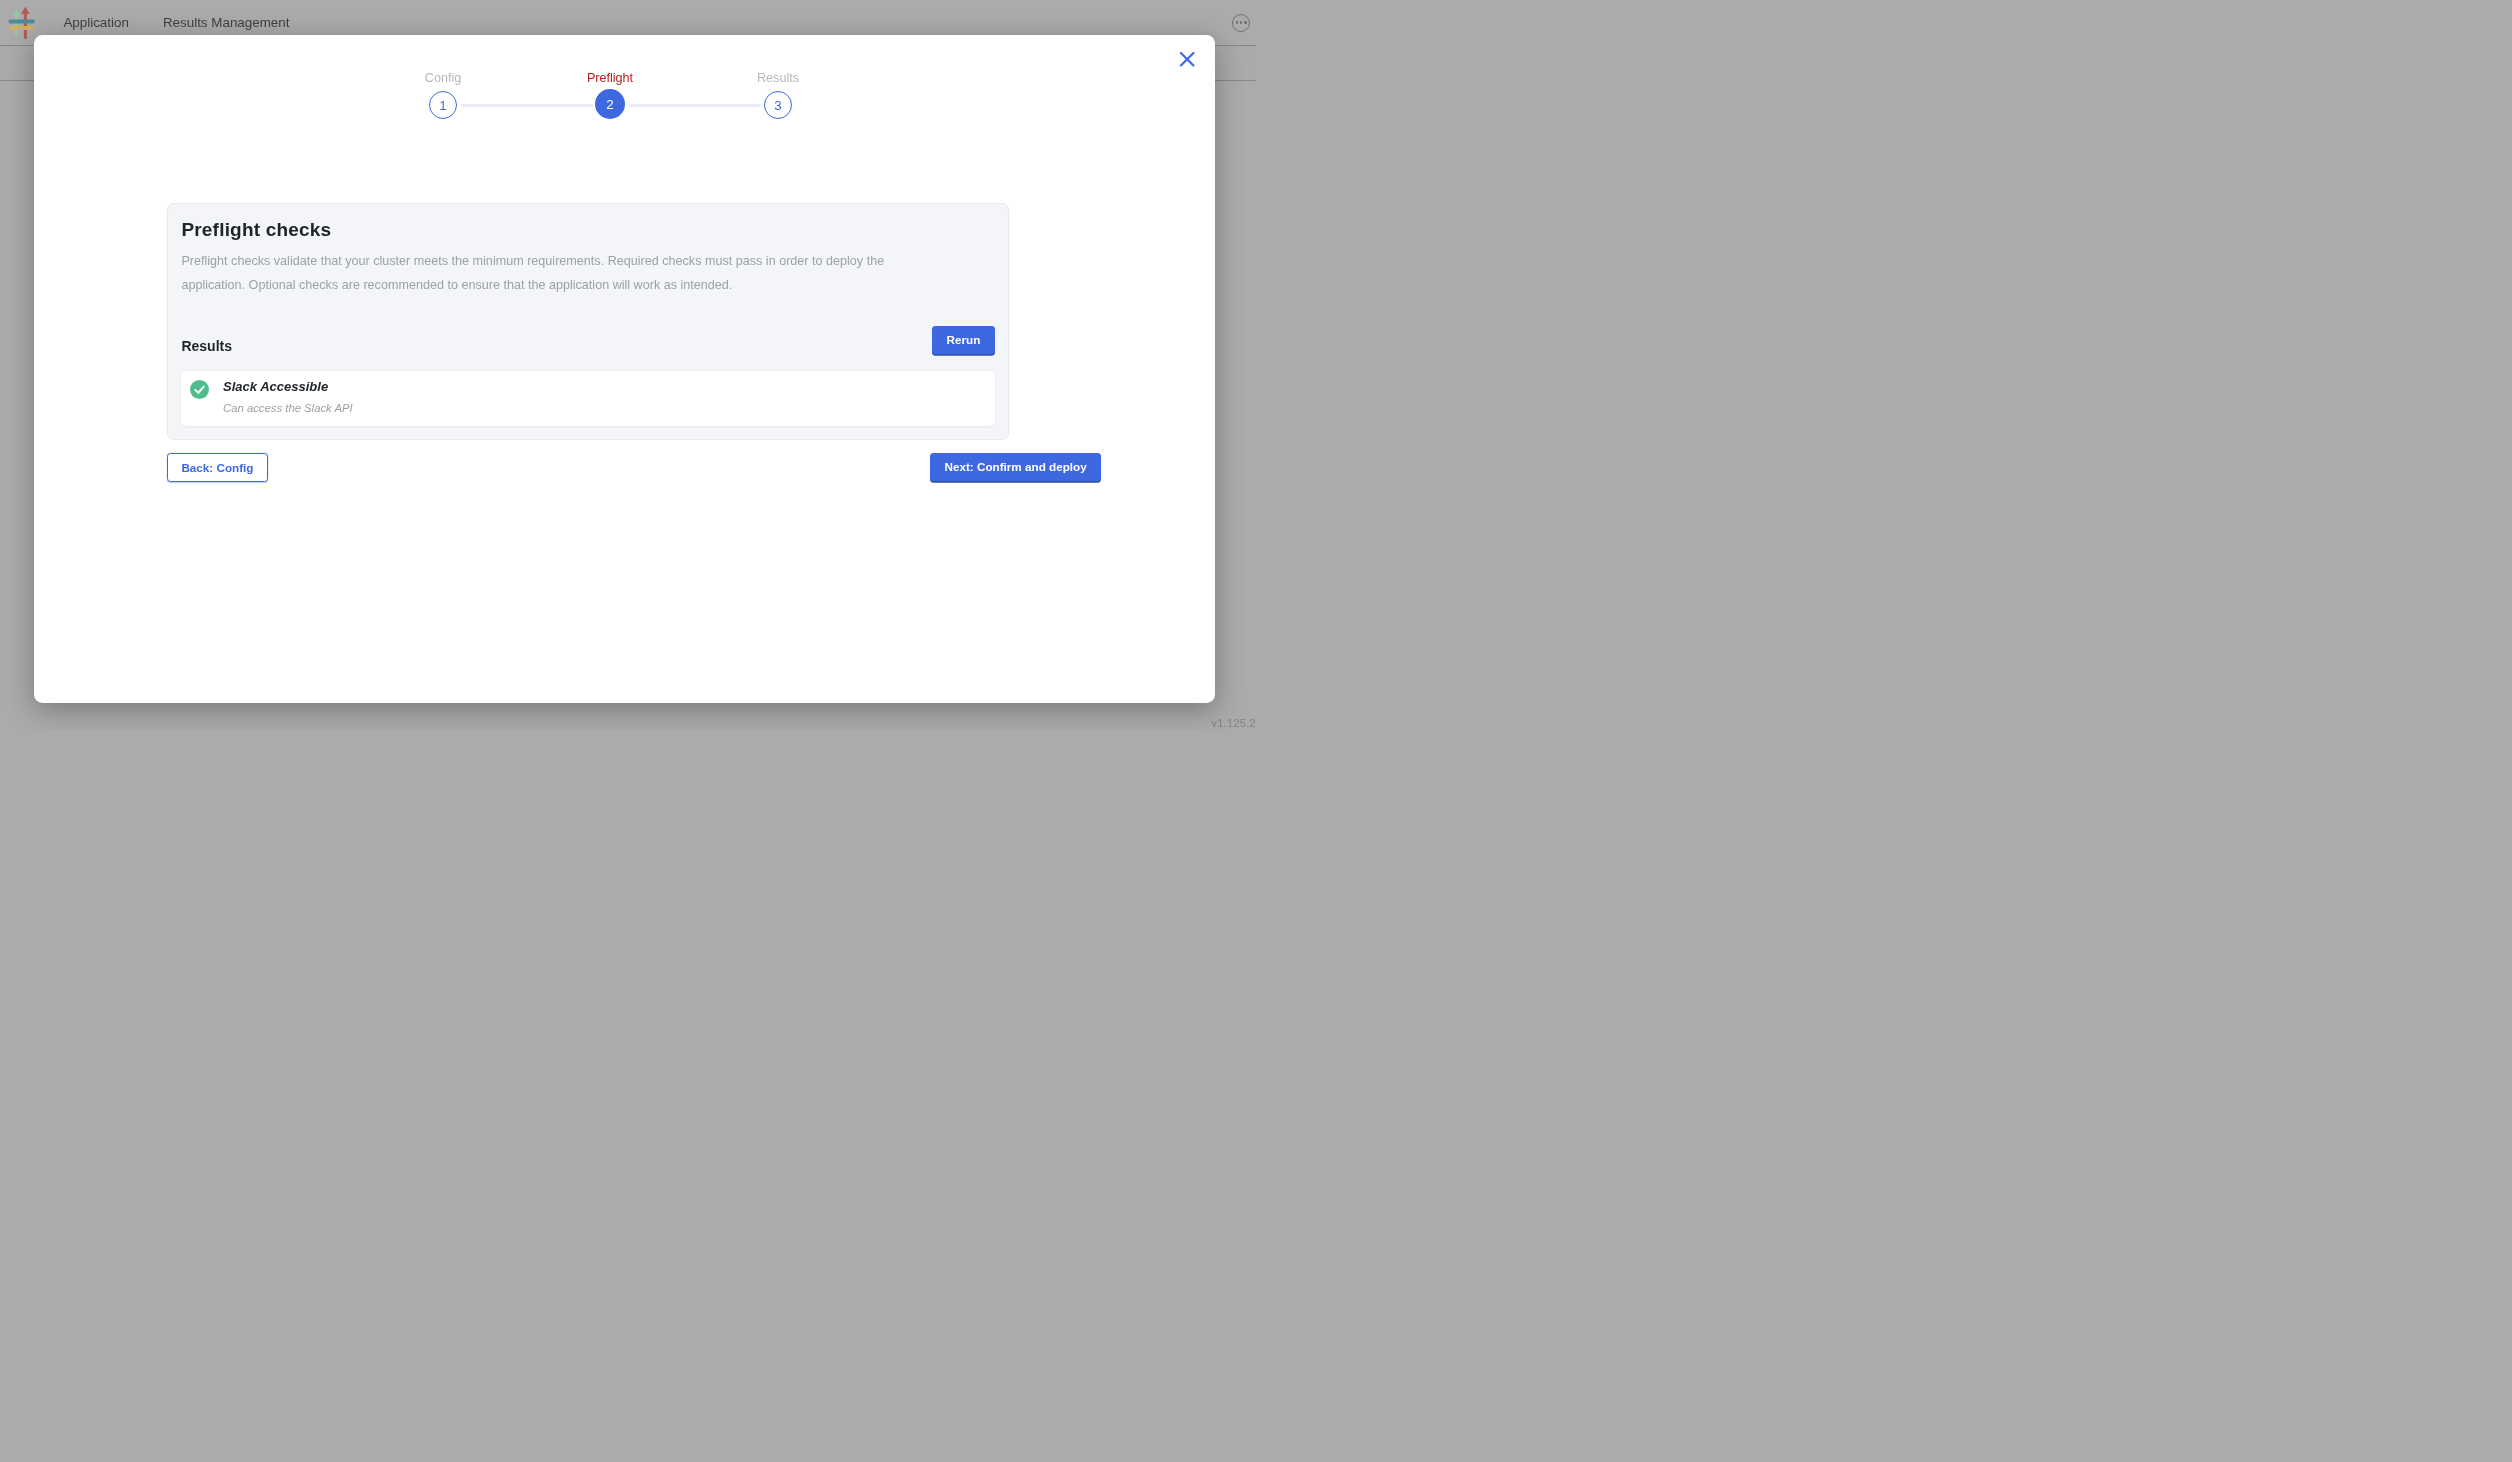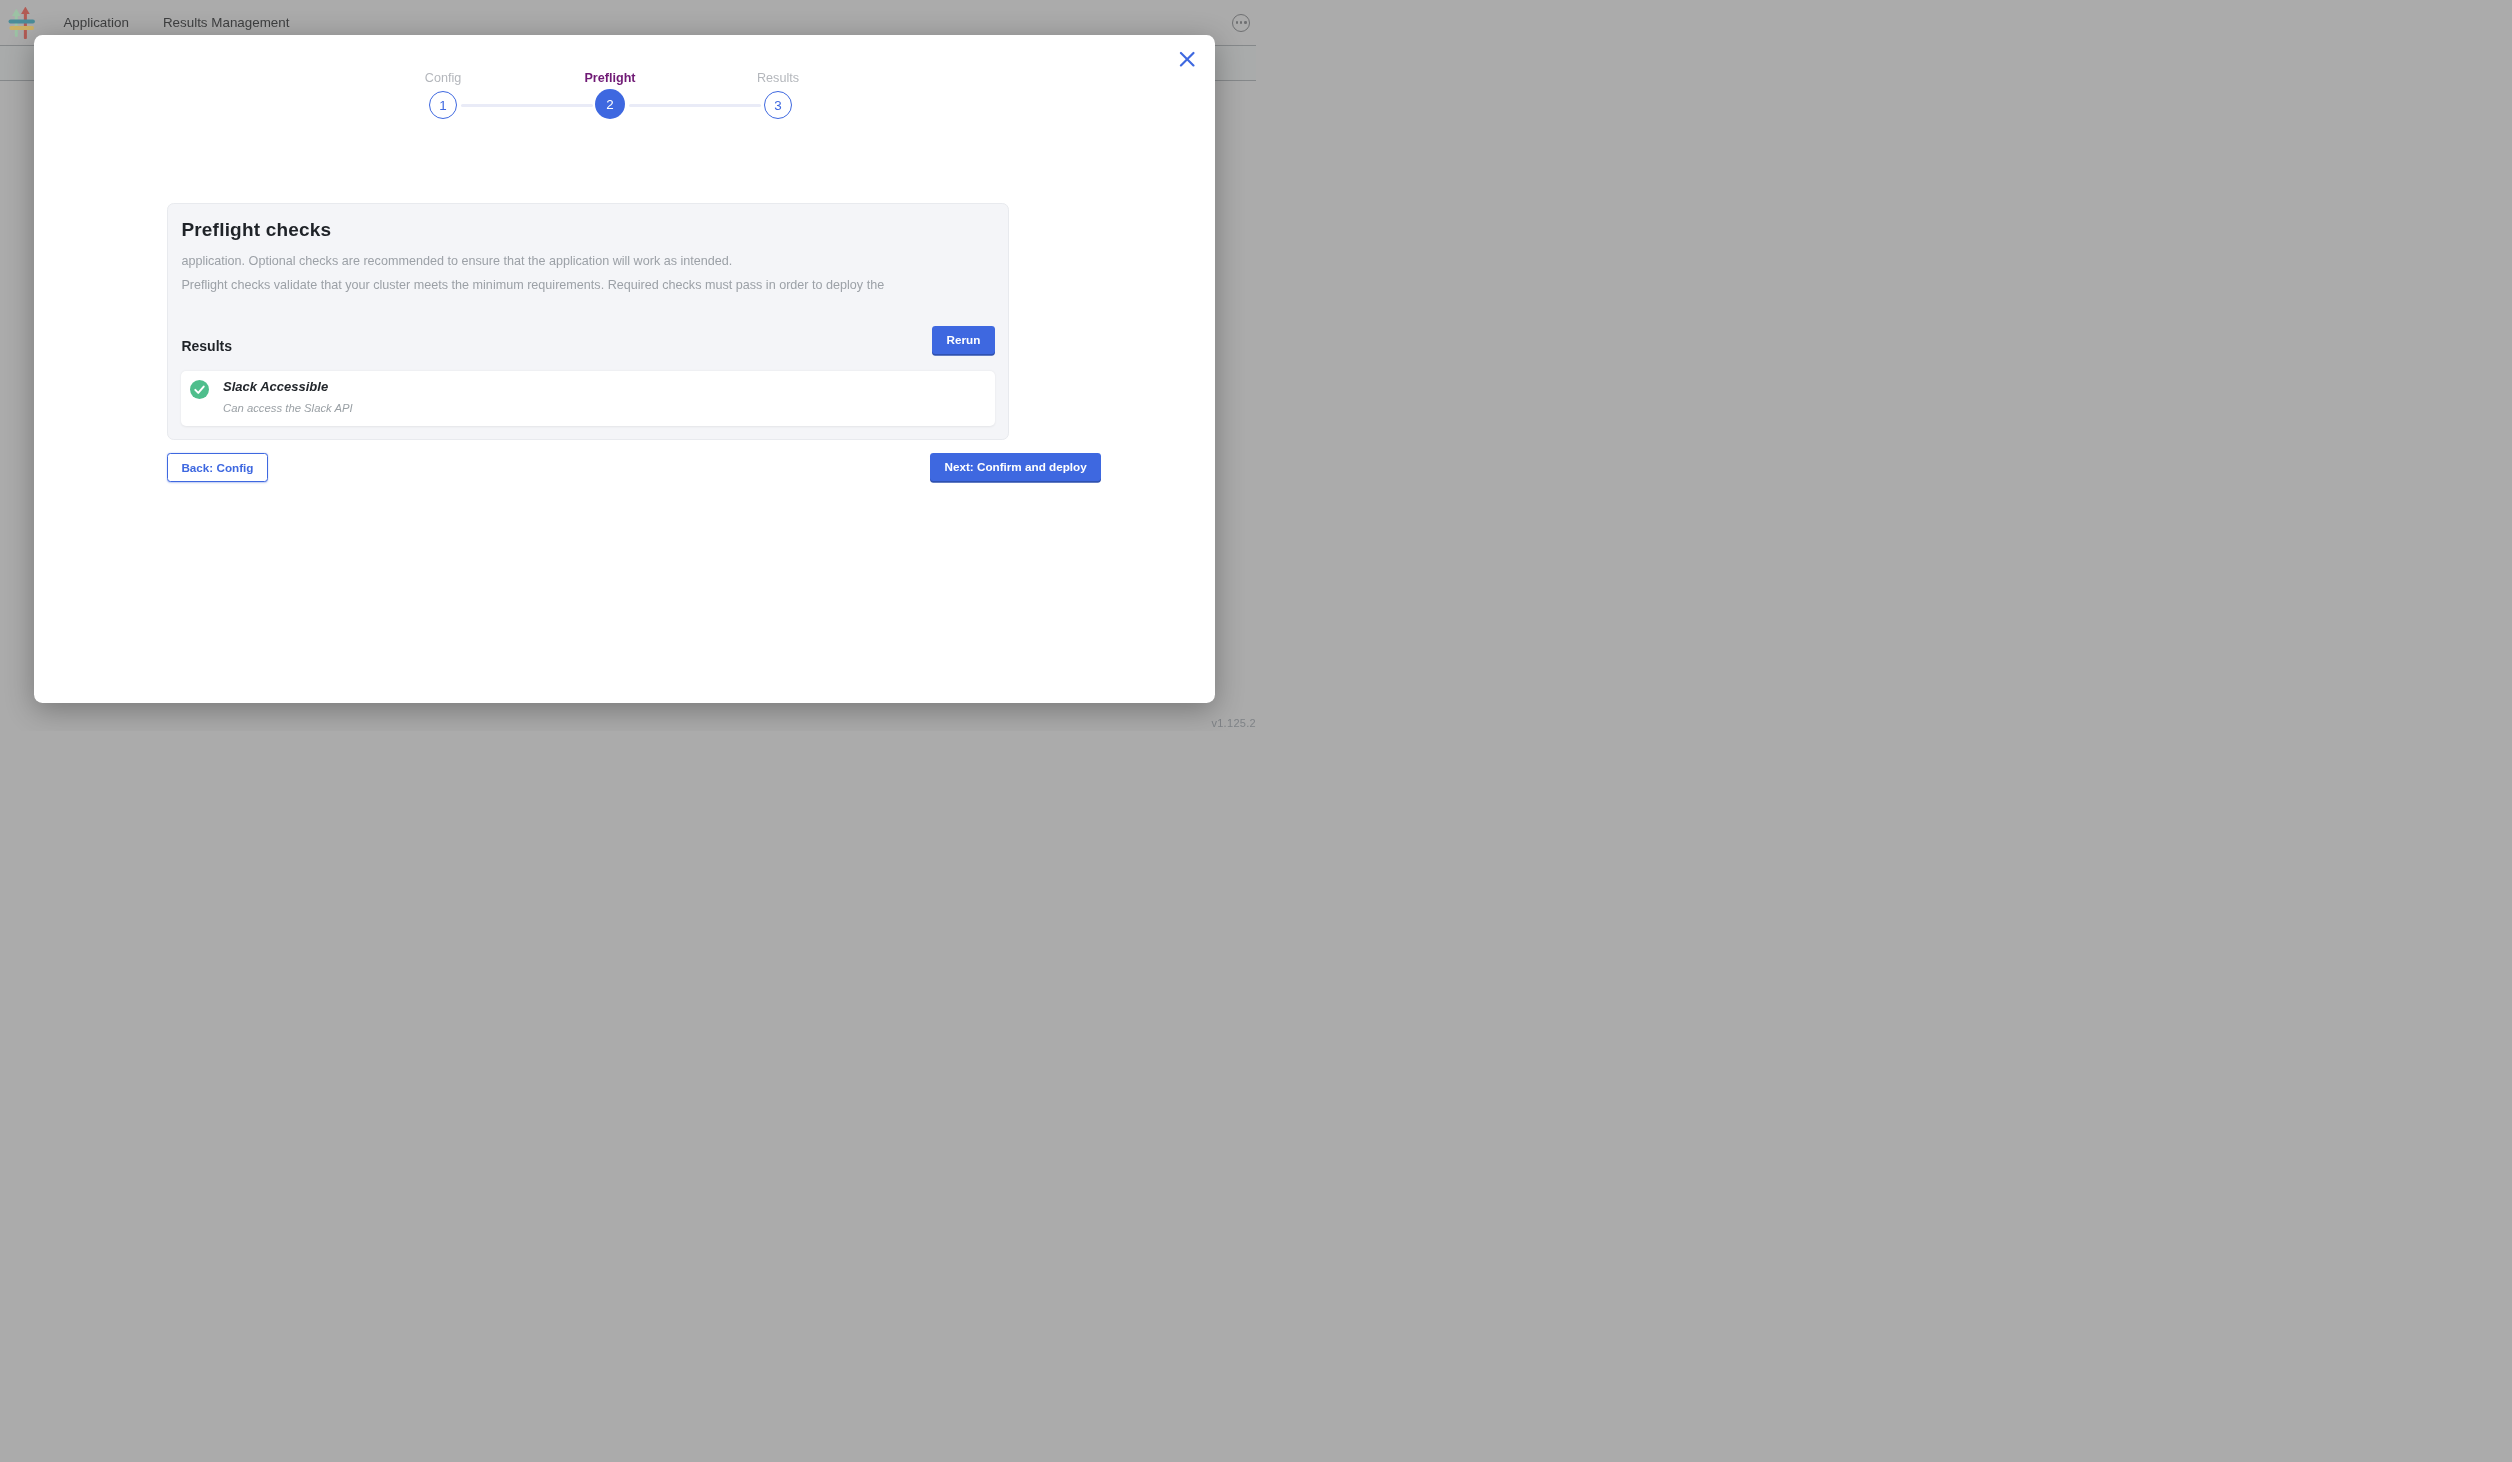--- a/index.html
+++ b/index.html
@@ -43,21 +43,21 @@
   .close-btn{
     position:absolute;top:13.4px;right:17px;width:22px;height:22px;
     background:none;border:none;padding:1.7px;cursor:pointer;line-height:0;
   }
   
   .stepper{position:absolute;left:392px;top:36px;width:369px;height:84px;}
   .step-label{
     position:absolute;top:0;transform:translateX(-50%);
     font-size:12.6px;color:#b4b7bc;white-space:nowrap;
   }
-  .step-label.active{color:#701a75;font-weight:700;}
+  .step-label.active{color:#b91c1c;font-weight:400;}
   .step-circle{
     position:absolute;top:20px;width:28px;height:28px;box-sizing:border-box;
     border-radius:50%;border:1.3px solid #3e68e0;background:#fff;color:#3e68e0;
     font-size:13.4px;display:flex;align-items:center;justify-content:center;
   }
   .step-circle.active{
     width:30px;height:30px;top:18.4px;border:none;background:#3e68e0;color:#fff;
   }
   .step-line{
     position:absolute;top:33px;height:2.5px;background:#e9ebf7;border-radius:1.7px;
@@ -149,22 +149,22 @@
     <div class="step-line" style="left:203px;width:132px"></div>
 
     <div class="step-circle" style="left:2.9px">1</div>
     <div class="step-circle active" style="left:169px">2</div>
     <div class="step-circle" style="left:338px">3</div>
   </div>
 
   <section class="panel">
     <h1 class="panel-title">Preflight checks</h1>
     <div class="panel-desc">
+      <div class="desc-line">Preflight checks validate that your cluster meets the minimum requirements. Required checks must pass in order to deploy the</div>
       <div class="desc-line">application. Optional checks are recommended to ensure that the application will work as intended.</div>
-      <div class="desc-line">Preflight checks validate that your cluster meets the minimum requirements. Required checks must pass in order to deploy the</div>
     </div>
 
     <div class="results-row">
       <span class="results-title">Results</span>
       <button class="btn btn-primary">Rerun</button>
     </div>
 
     <div class="check-card">
       <span class="check-icon">
         <svg width="19" height="19" viewBox="0 0 23 23">

